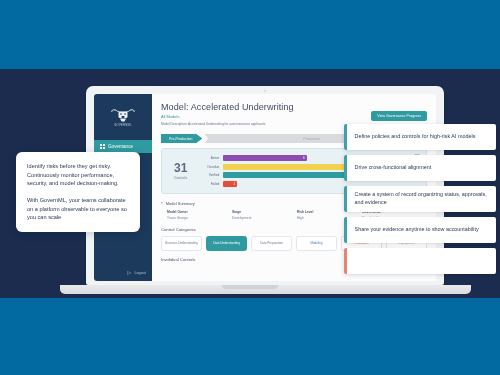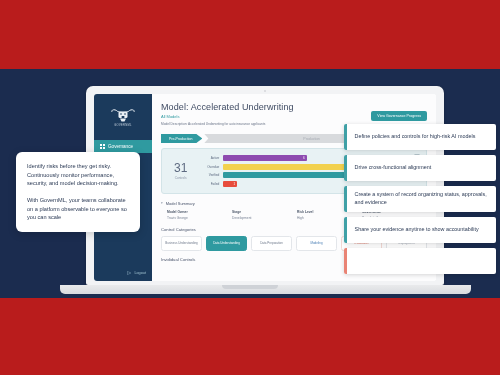--- a/index.html
+++ b/index.html
@@ -1,21 +1,21 @@
 <!DOCTYPE html>
 <html><head>
 <meta charset="utf-8">
 <style>
   html,body{margin:0;padding:0;}
   body{
     width:500px;height:375px;overflow:hidden;
     font-family:"Liberation Sans",sans-serif;
     background:#ffffff;
   }
-  .stage{position:relative;width:500px;height:375px;overflow:hidden;background:#b91c1c;}
+  .stage{position:relative;width:500px;height:375px;overflow:hidden;background:#0369a1;}
 
   
   .navy-band{position:absolute;left:0;top:69px;width:500px;height:229px;background:#1b2c4f;}
 
   
   .laptop-lid{
     position:absolute;left:86px;top:86px;width:358px;height:199px;
     background:#f2f3f5;border-radius:7px 7px 2px 2px;
     box-shadow:0 1px 3px rgba(0,0,0,.25);
     padding:8px 8px 4px 8px;box-sizing:border-box;
@@ -68,21 +68,21 @@
     font-size:3.5px;color:#fff;padding:0 10px 0 8px;
   }
   .stage-chip.on{background:#2f9aa0;clip-path:polygon(0 0,calc(100% - 6px) 0,100% 50%,calc(100% - 6px) 100%,0 100%);}
   .stage-chip.off{background:#d8dadd;color:#a6abb3;margin-left:-4px;clip-path:polygon(6px 0,calc(100% - 6px) 0,100% 50%,calc(100% - 6px) 100%,6px 100%,calc(6px + 4px) 50%);flex:1;}
 
   
   .status-card{
     margin-top:5px;background:#e8f2f4;border:1px solid #d3e4e8;border-radius:3px;
     padding:6px 8px;display:flex;align-items:center;gap:10px;position:relative;
   }
-  .count-box{text-align:center;flex:0 0 auto;padding:0 4px;}
+  .count-box{text-align:center;flex:0 0 auto;padding:0 4px;font-weight:bold;}
   .count-num{font-size:12px;color:#5d6a80;line-height:1;}
   .count-lbl{font-size:3.2px;color:#8b95a6;margin-top:2px;}
   .bars{flex:1;display:flex;flex-direction:column;gap:2.4px;}
   .bar-row{display:flex;align-items:center;gap:4px;}
   .bar-lbl{flex:0 0 18px;font-size:3.2px;color:#5d6a80;text-align:right;}
   .bar-track{flex:1;position:relative;height:6.2px;}
   .bar-fill{height:100%;border-radius:1px;display:flex;align-items:center;justify-content:flex-end;padding-right:2px;box-sizing:border-box;}
   .bar-val{font-size:3px;color:#ffffff;}
   .card-x{position:absolute;right:6px;top:5px;width:4.5px;height:4.5px;border:.5px solid #b7c6cc;border-radius:1px;display:flex;align-items:center;justify-content:center;font-size:3px;color:#7e8e96;}
 

